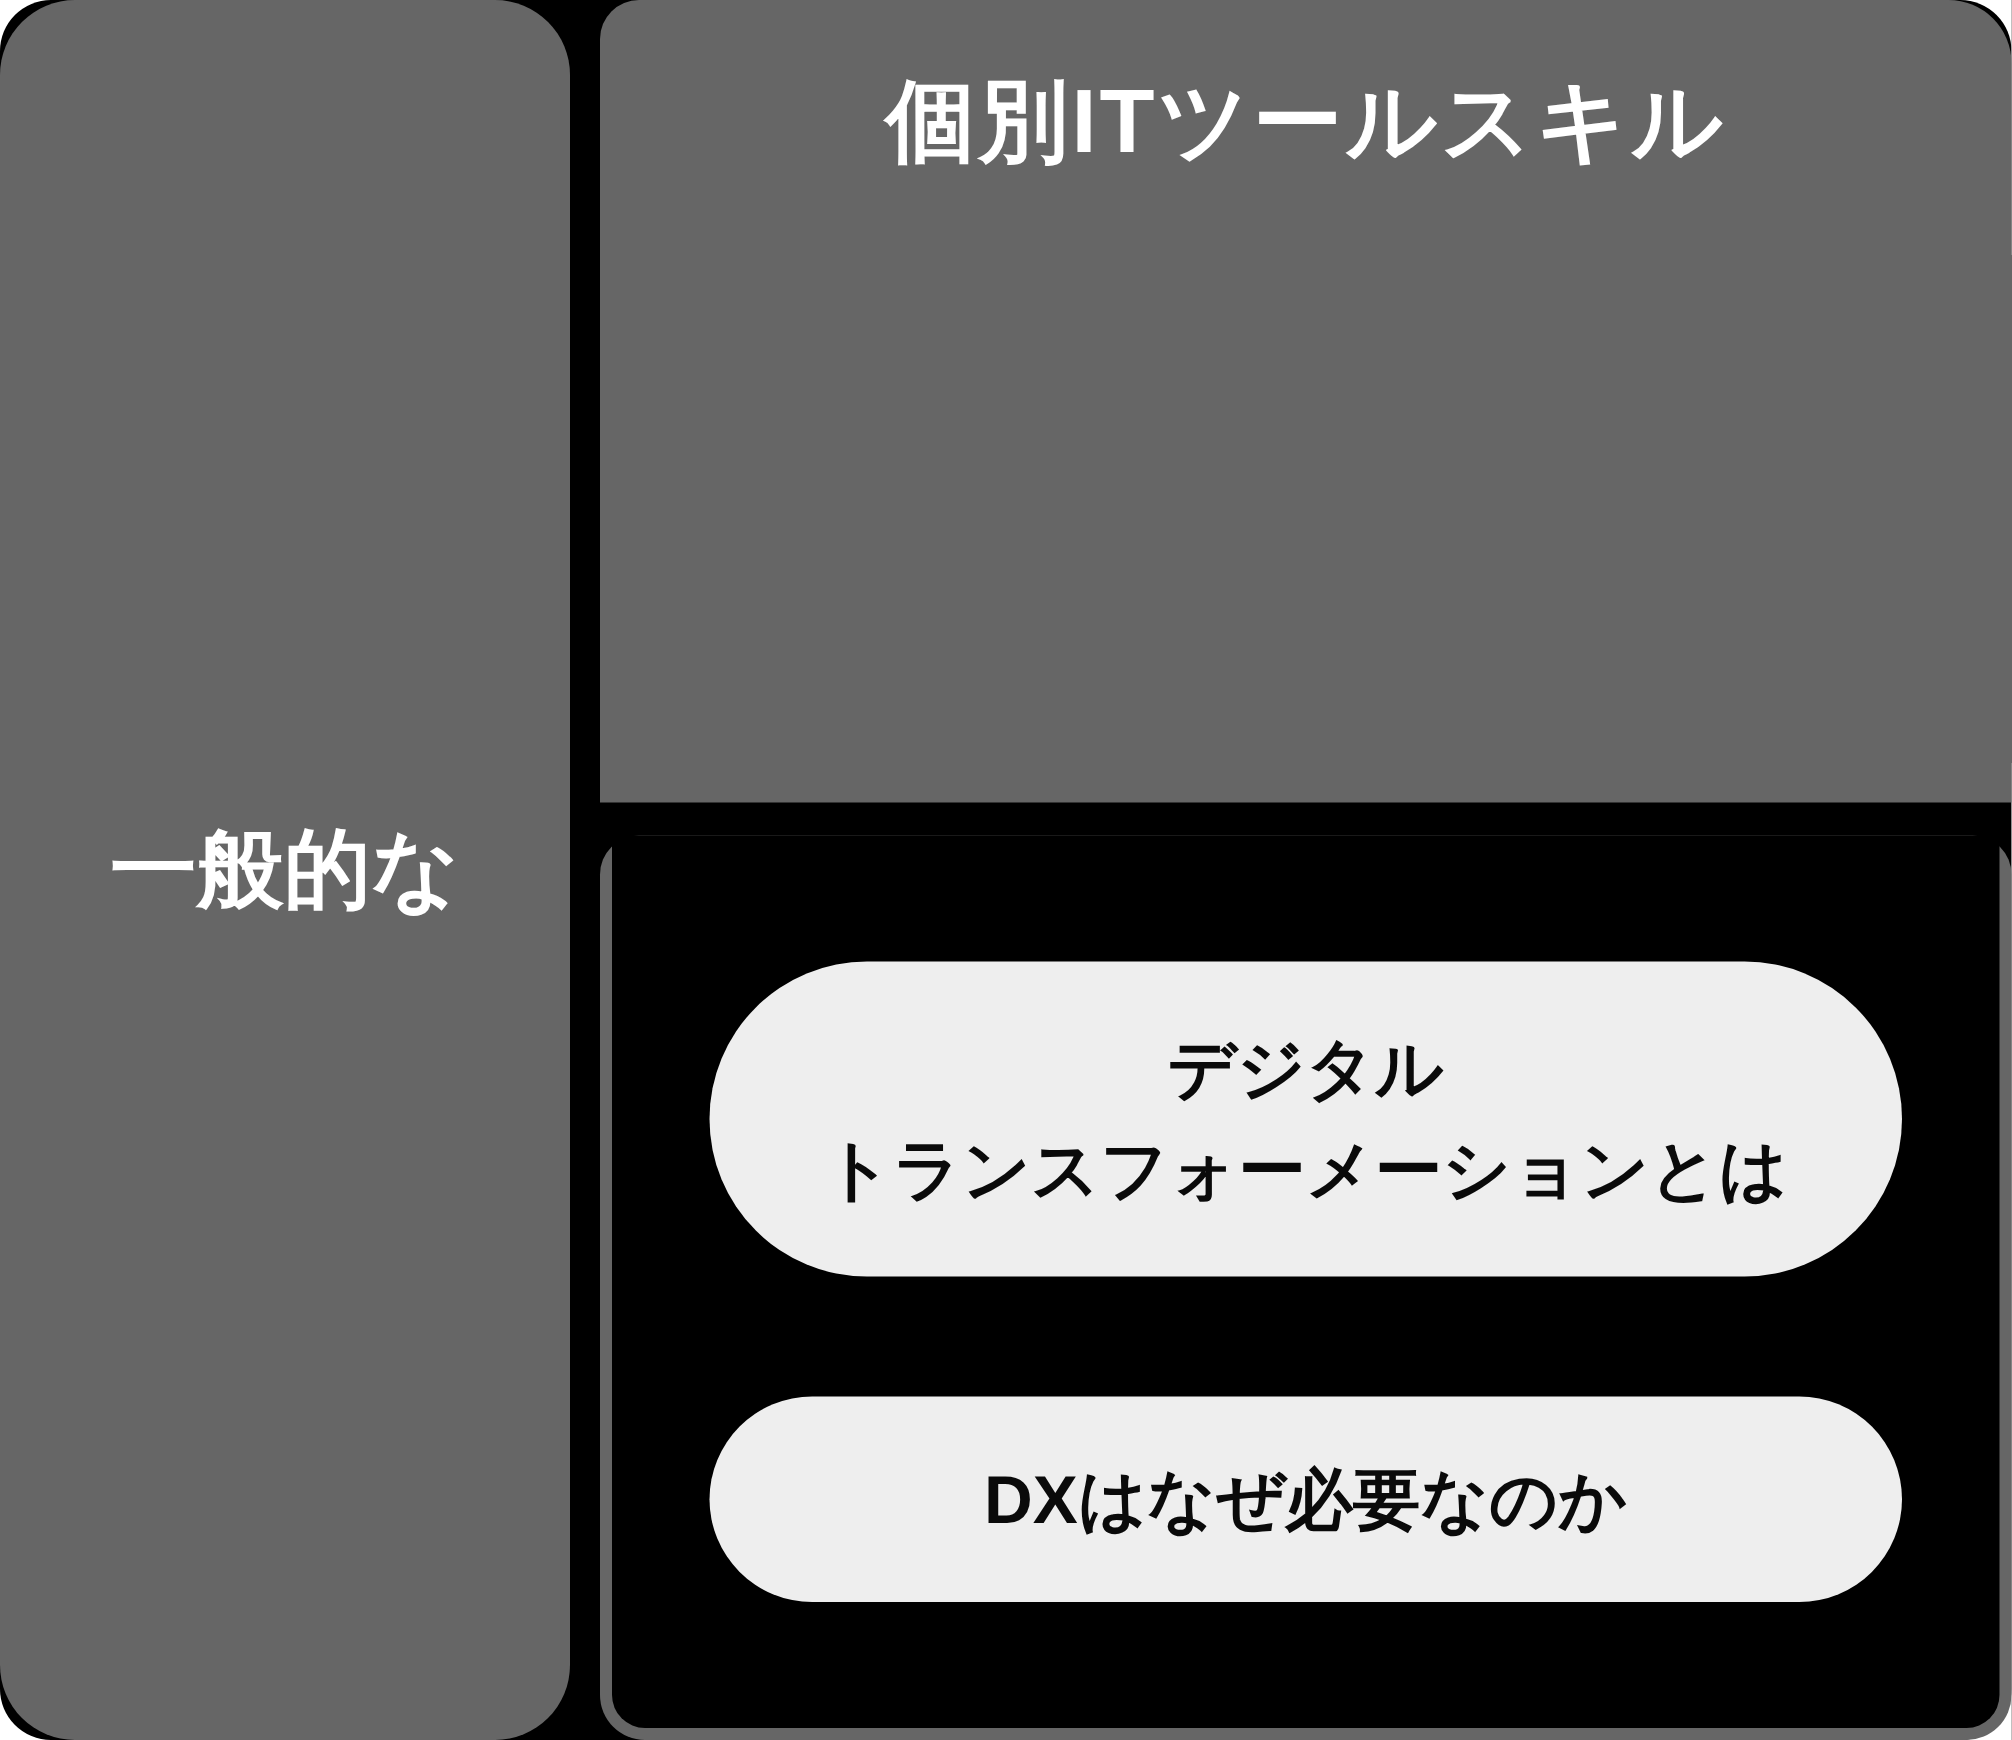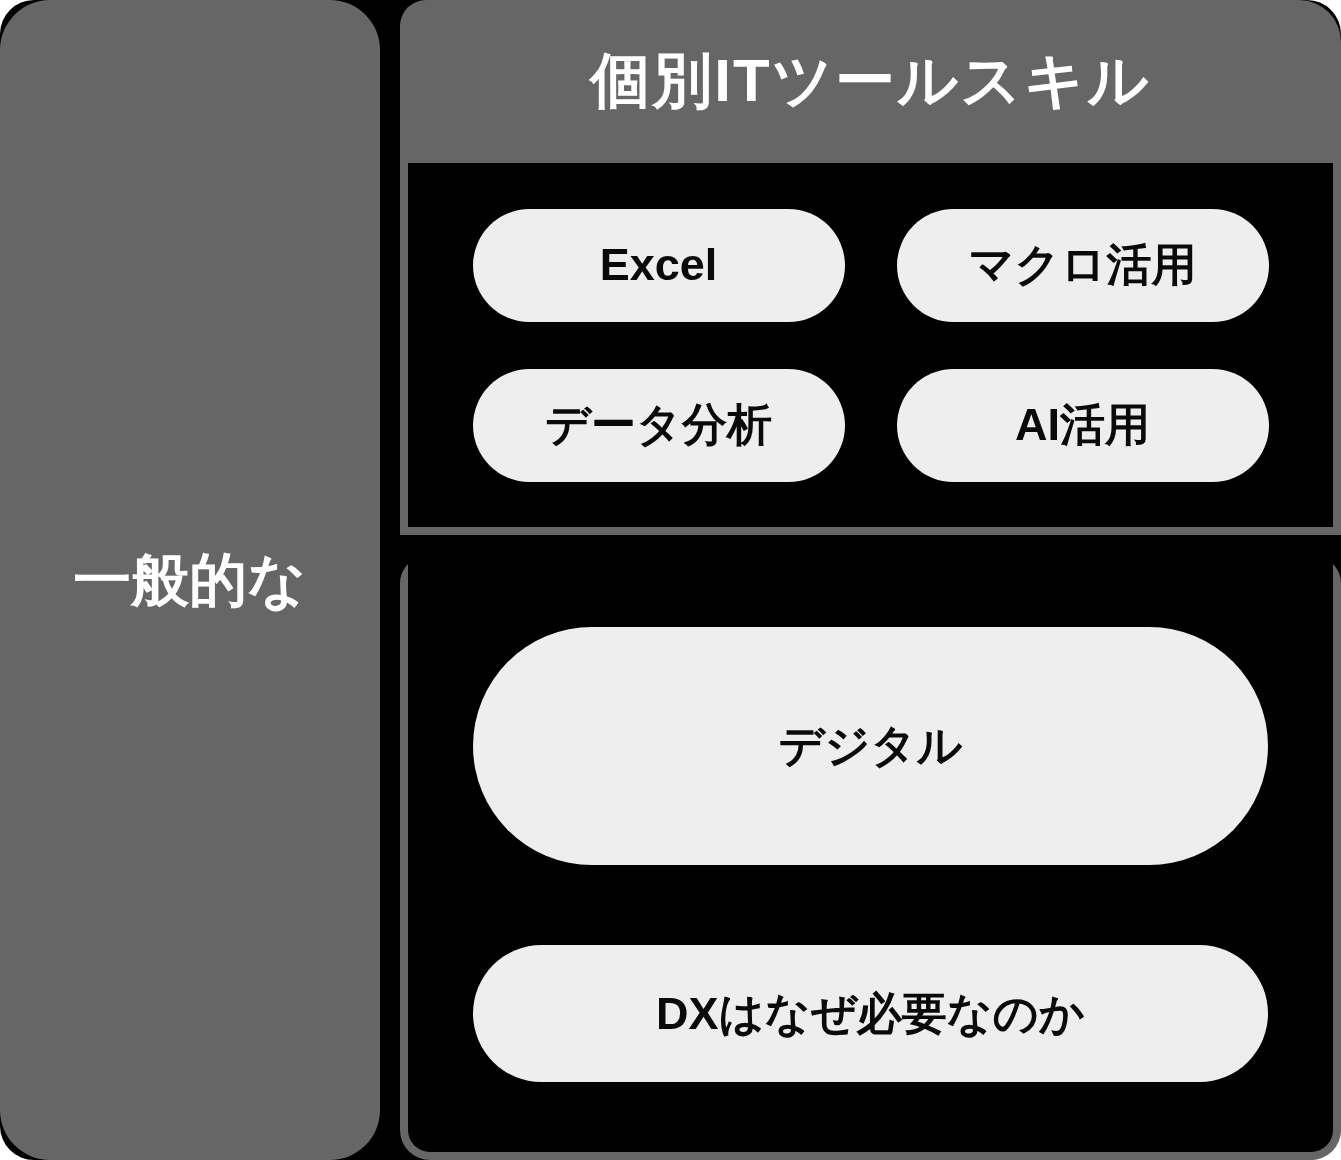--- a/index.html
+++ b/index.html
@@ -93,61 +93,48 @@
     display:flex;flex-direction:column;
     align-items:center;justify-content:center;
     text-align:center;
   }
   .pill-label{
     color:var(--pill-text);
     font-size:45px;font-weight:800;
     line-height:1.5;
     white-space:nowrap;
   }
-  .pill-large{width:795px;min-height:190px;padding:24px 0;}
+  .pill-large{width:795px;min-height:190px;padding:10px 0;}
   .pill-small-wide{width:795px;height:137px;margin-top:38px;}
 </style>
 </head>
 <body>
 
 <div class="stage">
   <div class="backdrop"></div>
 
   <div class="sidebar">
     <div class="sidebar-line">一般的な</div>
   </div>
 
   <div class="right-col">
 
     <div class="section section-top">
       <div class="section-header">
         <div class="section-title">個別ITツールスキル</div>
       </div>
-      <div class="panel panel-top">
-        <div class="pill">
-          <div class="pill-label">Excel</div>
-        </div>
-        <div class="pill">
-          <div class="pill-label">マクロ活用</div>
-        </div>
-        <div class="pill">
-          <div class="pill-label">データ分析</div>
-        </div>
-        <div class="pill">
-          <div class="pill-label">AI活用</div>
-        </div>
-      </div>
     </div>
 
     <div class="section-gap"></div>
 
     <div class="section section-bottom">
       <div class="panel panel-bottom">
         <div class="pill pill-large">
           <div class="pill-label">デジタル</div>
+          <div class="pill-label">トランスフォーメーションとは</div>
         </div>
         <div class="pill pill-small-wide">
           <div class="pill-label">DXはなぜ必要なのか</div>
         </div>
       </div>
     </div>
 
   </div>
 </div>
 

